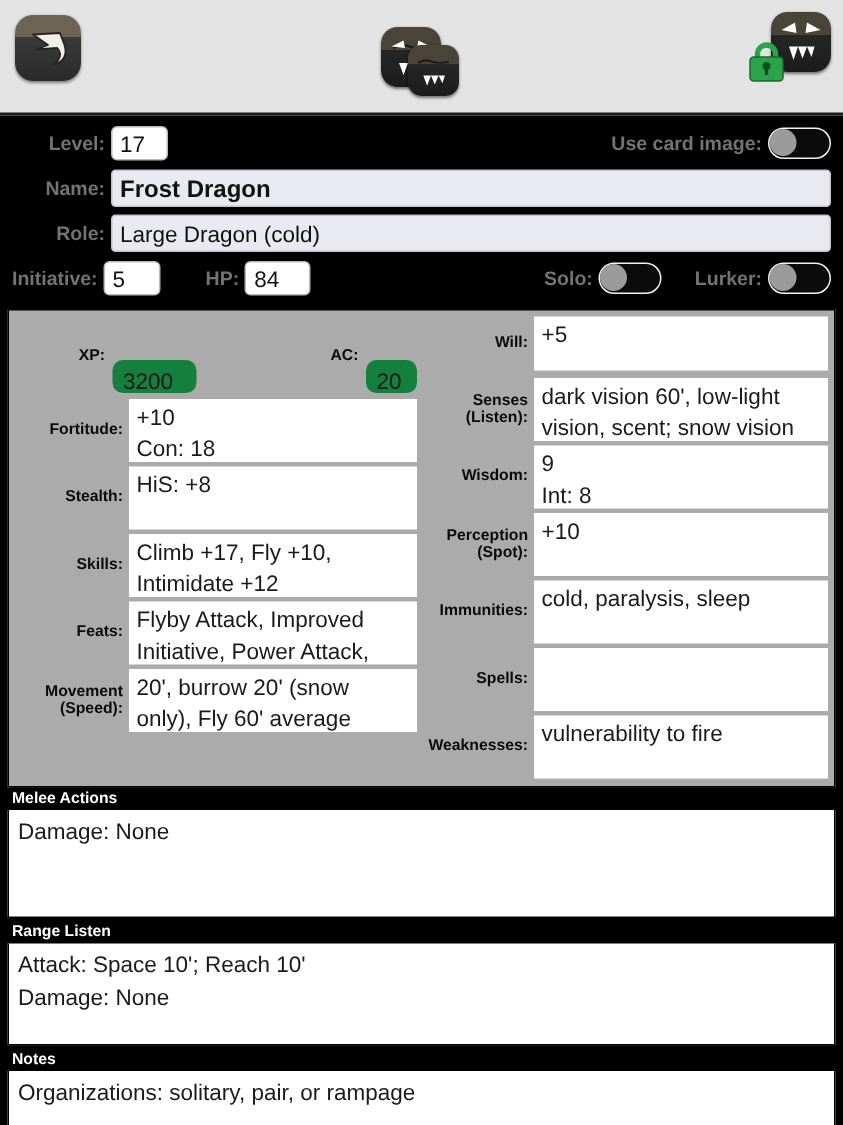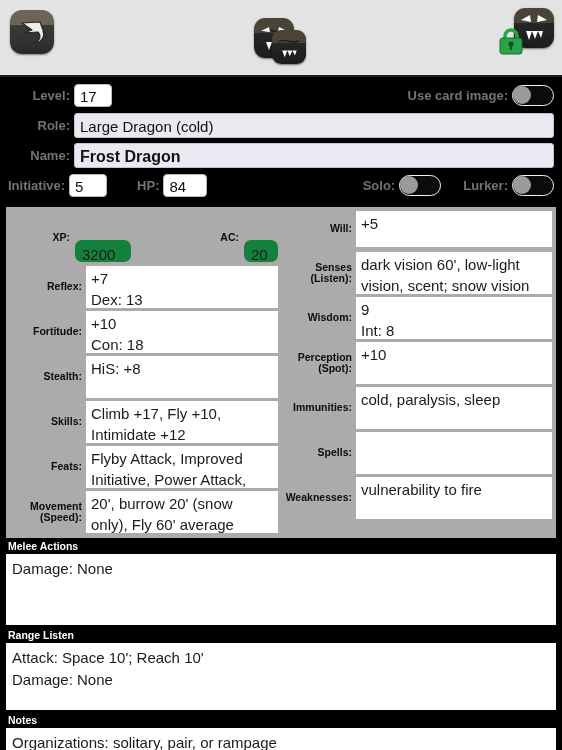--- a/index.html
+++ b/index.html
@@ -260,27 +260,27 @@
     <div class="flabel w-lab">Level:</div>
     <div class="fin fin-level">17</div>
     <div class="spacer"></div>
     <div class="flabel" style="padding-right:4px;">Use card image:</div>
     <div class="toggle">
       <div class="knob"></div>
     </div>
   </div>
 
   <div class="frow">
+    <div class="flabel w-lab">Name:</div>
+    <div class="fin fin-wide fin-name">Frost Dragon</div>
+  </div>
+
+  <div class="frow">
     <div class="flabel w-lab">Role:</div>
     <div class="fin fin-wide fin-role">Large Dragon (cold)</div>
-  </div>
-
-  <div class="frow">
-    <div class="flabel w-lab">Name:</div>
-    <div class="fin fin-wide fin-name">Frost Dragon</div>
   </div>
 
   <div class="frow" style="margin-bottom:1px;">
     <div class="flabel" style="padding-right:4px;">Initiative:</div>
     <div class="fin fin-init">5</div>
     <div class="flabel" style="padding:0 4px 0 30px;">HP:</div>
     <div class="fin fin-hp">84</div>
     <div class="spacer"></div>
     <div class="flabel" style="padding-right:4px;">Solo:</div>
     <div class="toggle">
@@ -298,27 +298,20 @@
   <div class="col col-l">
     <div class="topline">
       <div class="xpac-lab" style="width:60px; text-align:right;">XP:</div>
       <div class="xpac-box xp-box">3200</div>
       <div class="spacer"></div>
       <div class="xpac-lab">AC:</div>
       <div class="xpac-box ac-box">20</div>
     </div>
 
     <div class="srow">
-      <div class="slabel lab-l">Reflex:</div>
-      <div class="sbox h2line">
-          <div>+7</div>
-          <div>Dex: 13</div>
-        </div>
-    </div>
-    <div class="srow">
       <div class="slabel lab-l">Fortitude:</div>
       <div class="sbox h2line">
           <div>+10</div>
           <div>Con: 18</div>
         </div>
     </div>
     <div class="srow">
       <div class="slabel lab-l">Stealth:</div>
       <div class="sbox h2line">HiS: +8</div>
     </div>

